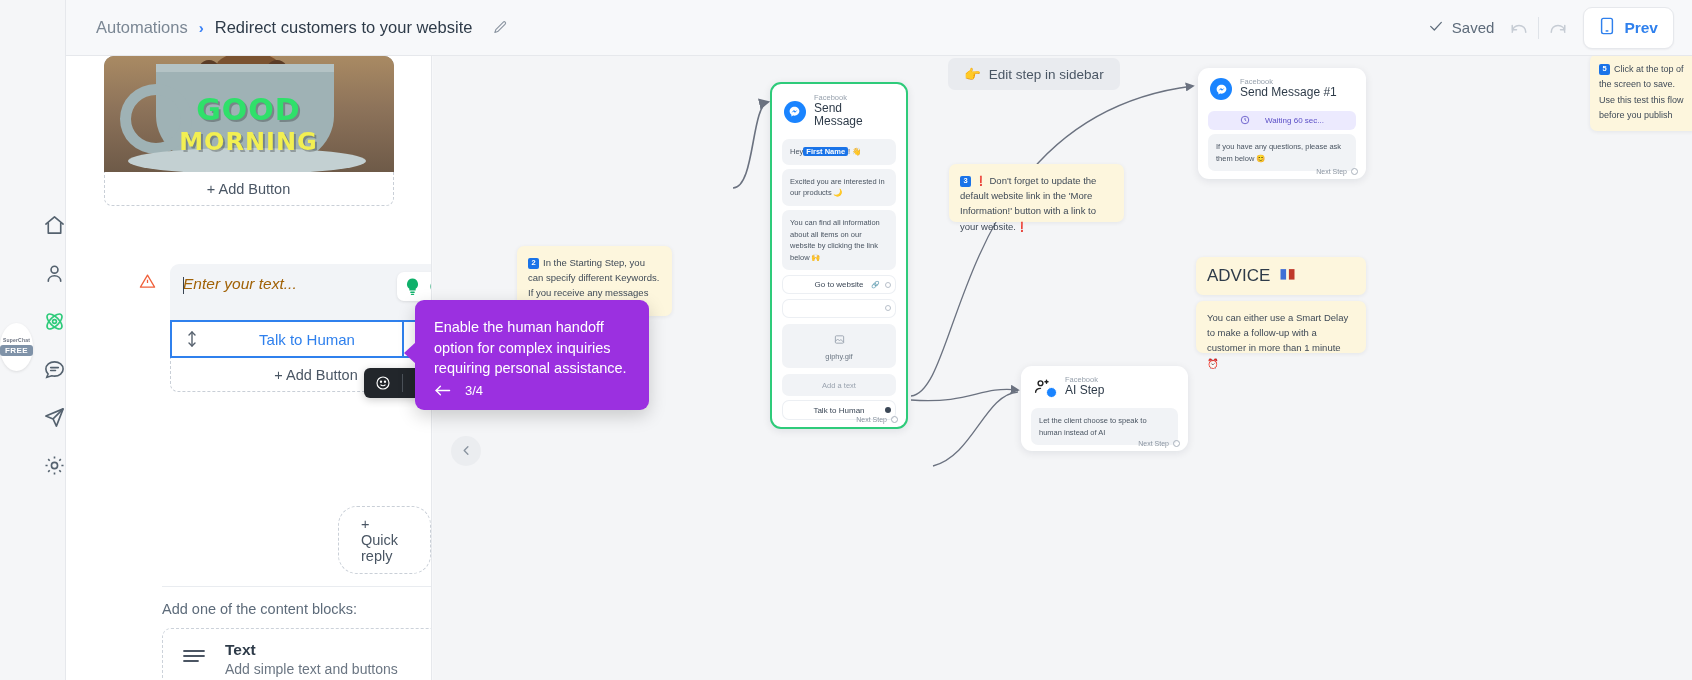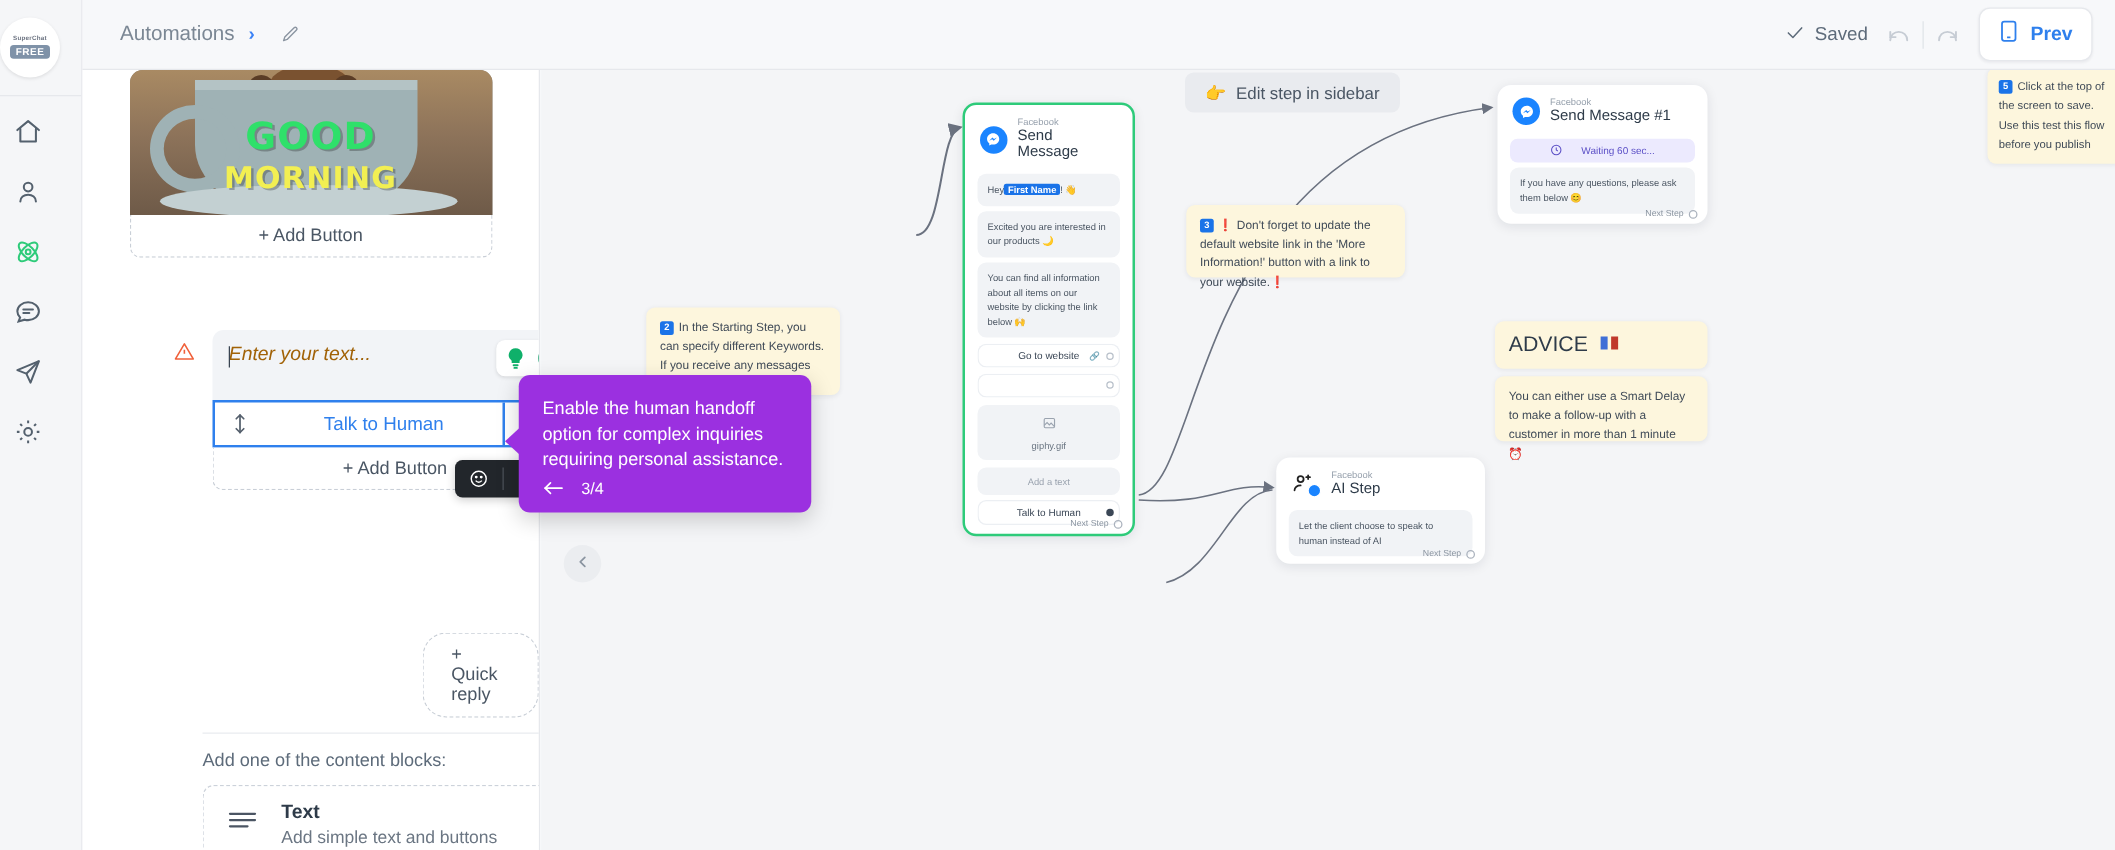--- a/index.html
+++ b/index.html
@@ -9,21 +9,21 @@
     background: #ffffff;
     color: #34495b;
     -webkit-font-smoothing: antialiased;
   }
   .app { position: relative; width: 1692px; height: 680px; overflow: hidden; background:#f7f8fa; }
 
   
   .rail {
     position: absolute; left: 0; top: 0; width: 66px; height: 680px;
     background: #f5f6f8; border-right: 1px solid #e6e8ec;
-    display: flex; flex-direction: column; align-items: flex-start;
+    display: flex; flex-direction: row; align-items: center;
   }
   .logo-wrap { margin-top: 14px; width: 48px; height: 48px; border-radius: 50%;
     background: #ffffff; display:flex; flex-direction:column; align-items:center; justify-content:center;
     box-shadow: 0 1px 3px rgba(0,0,0,.10); }
   .logo-mark { font-size: 5px; color:#6b7280; letter-spacing:.2px; line-height:1; font-weight:700; }
   .free-badge { margin-top:2px; font-size:8px; font-weight:700; color:#ffffff; background:#7f92a8;
     border-radius:3px; padding:1px 5px; letter-spacing:.4px; }
   .rail-sep { width: 100%; height:1px; background:#e6e8ec; margin-top:14px; }
   .rail-icons { margin-top: 14px; display:flex; flex-direction:column; gap:14px; align-items:center; }
   .rail-btn { width: 44px; height: 34px; display:flex; align-items:center; justify-content:center;
@@ -309,20 +309,21 @@
             </svg>
         </span>
       </div>
     </div>
   </div>
 
   <div class="header">
     <div class="crumbs">
       <span class="crumb-root">Automations</span>
       <span class="crumb-sep">›</span>
+      <span class="crumb-title">Redirect customers to your website</span>
       <span class="pencil">
         <svg viewBox="0 0 24 24" fill="none" stroke="currentColor" stroke-width="1.8" stroke-linecap="round" stroke-linejoin="round">
             <path d="M16.5 3.5a2.1 2.1 0 0 1 3 3L7.5 18.5 3 20l1.5-4.5L16.5 3.5z"></path>
           </svg>
       </span>
     </div>
     <div class="header-right">
       <div class="saved">
         <span>
           <svg viewBox="0 0 24 24" fill="none" stroke="currentColor" stroke-width="1.8" stroke-linecap="round" stroke-linejoin="round">

